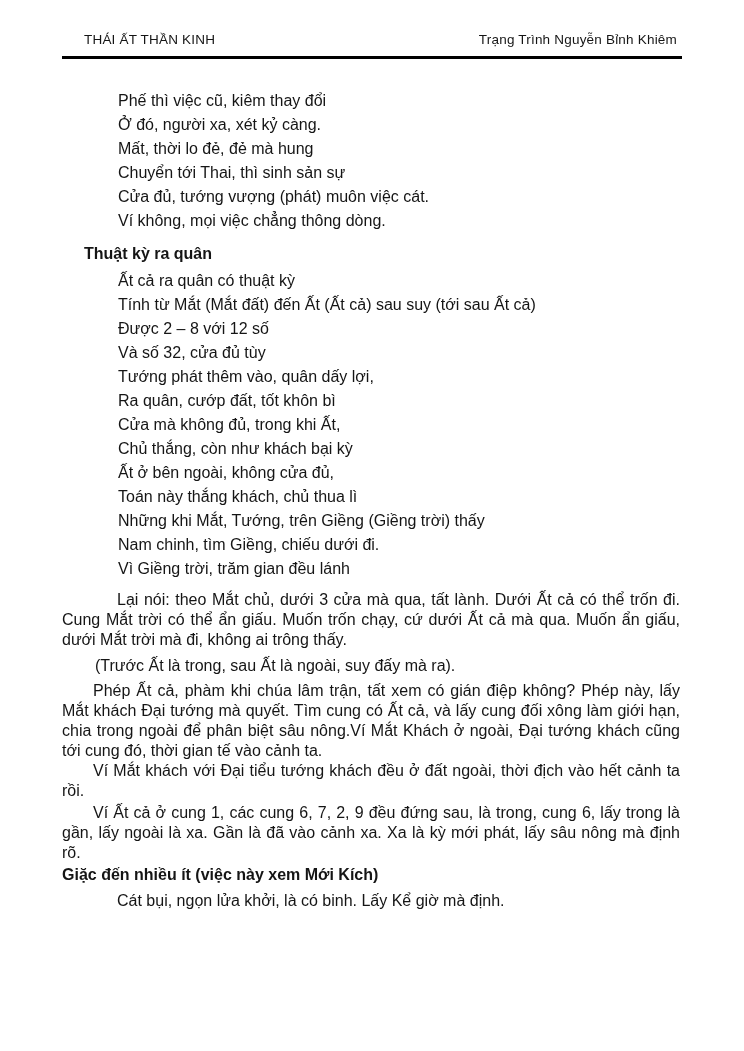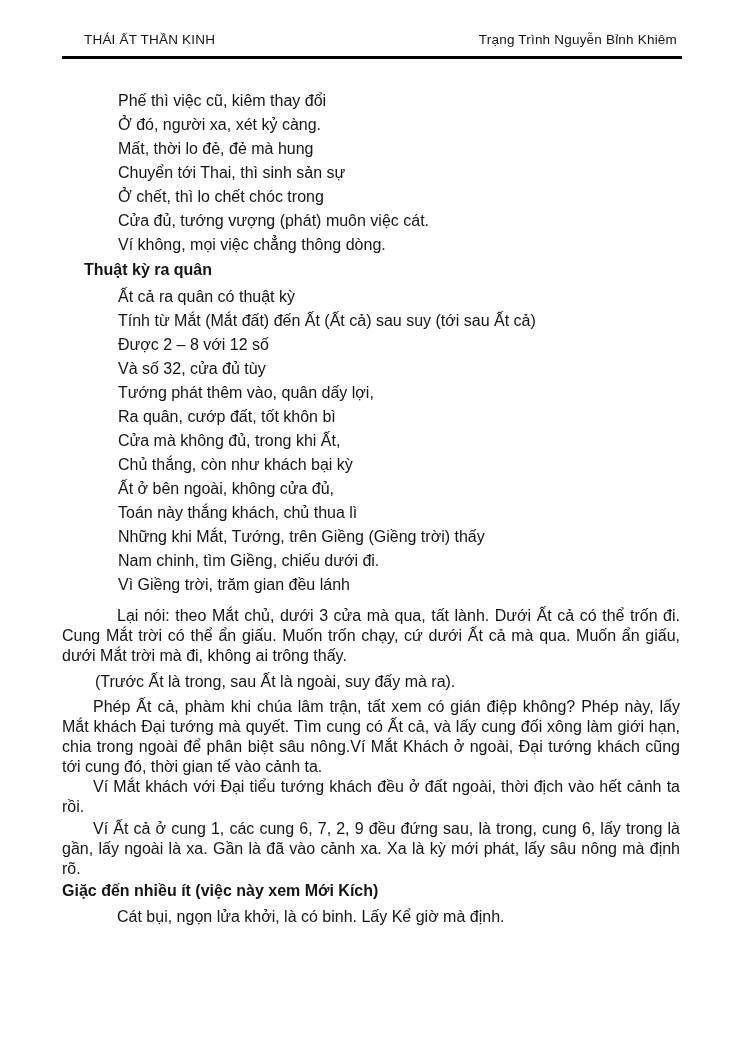--- a/index.html
+++ b/index.html
@@ -29,21 +29,21 @@
     padding-left:56px;
     line-height:18px;
     margin-bottom:6px;
     white-space:nowrap;
   }
   .heading {
     font-weight:bold;
     line-height:19px;
   }
   .heading.h-indent { margin-left:22px; }
-  .h1 { margin-top:6px; margin-bottom:9px; }
+  .h1 { margin-top:14px; margin-bottom:9px; }
   .h2 { margin-top:1px;  margin-bottom:0; }
   .h3 { margin-top:2px;  margin-bottom:0; }
   .para {
     text-align:justify;
     line-height:20px;
   }
   .indent-lg { text-indent:55px; }
   .indent-sm { text-indent:31px; }
   .p1 { margin-top:12px; }
   .p2 { margin-top:0; }
@@ -82,21 +82,20 @@
     <span>THÁI ẤT THẦN KINH</span>
     <span>Trạng Trình Nguyễn Bỉnh Khiêm</span>
   </div>
 
   <div class="content">
 
     <div class="vline">Phế thì việc cũ, kiêm thay đổi</div>
     <div class="vline">Ở đó, người xa, xét kỷ càng.</div>
     <div class="vline">Mất, thời lo đẻ, đẻ mà hung</div>
     <div class="vline">Chuyển tới Thai, thì sinh sản sự</div>
-    <div class="vline">Ở chết, thì lo chết chóc trong</div>
     <div class="vline">Cửa đủ, tướng vượng (phát) muôn việc cát.</div>
     <div class="vline">Ví không, mọi việc chẳng thông dòng.</div>
 
     <div class="heading h1 h-indent">Thuật kỳ ra quân</div>
 
     <div class="vline">Ất cả ra quân có thuật kỳ</div>
     <div class="vline">Tính từ Mắt (Mắt đất) đến Ất (Ất cả) sau suy (tới sau Ất cả)</div>
     <div class="vline">Được 2 – 8 với 12 số</div>
     <div class="vline">Và số 32, cửa đủ tùy</div>
     <div class="vline">Tướng phát thêm vào, quân dấy lợi,</div>

